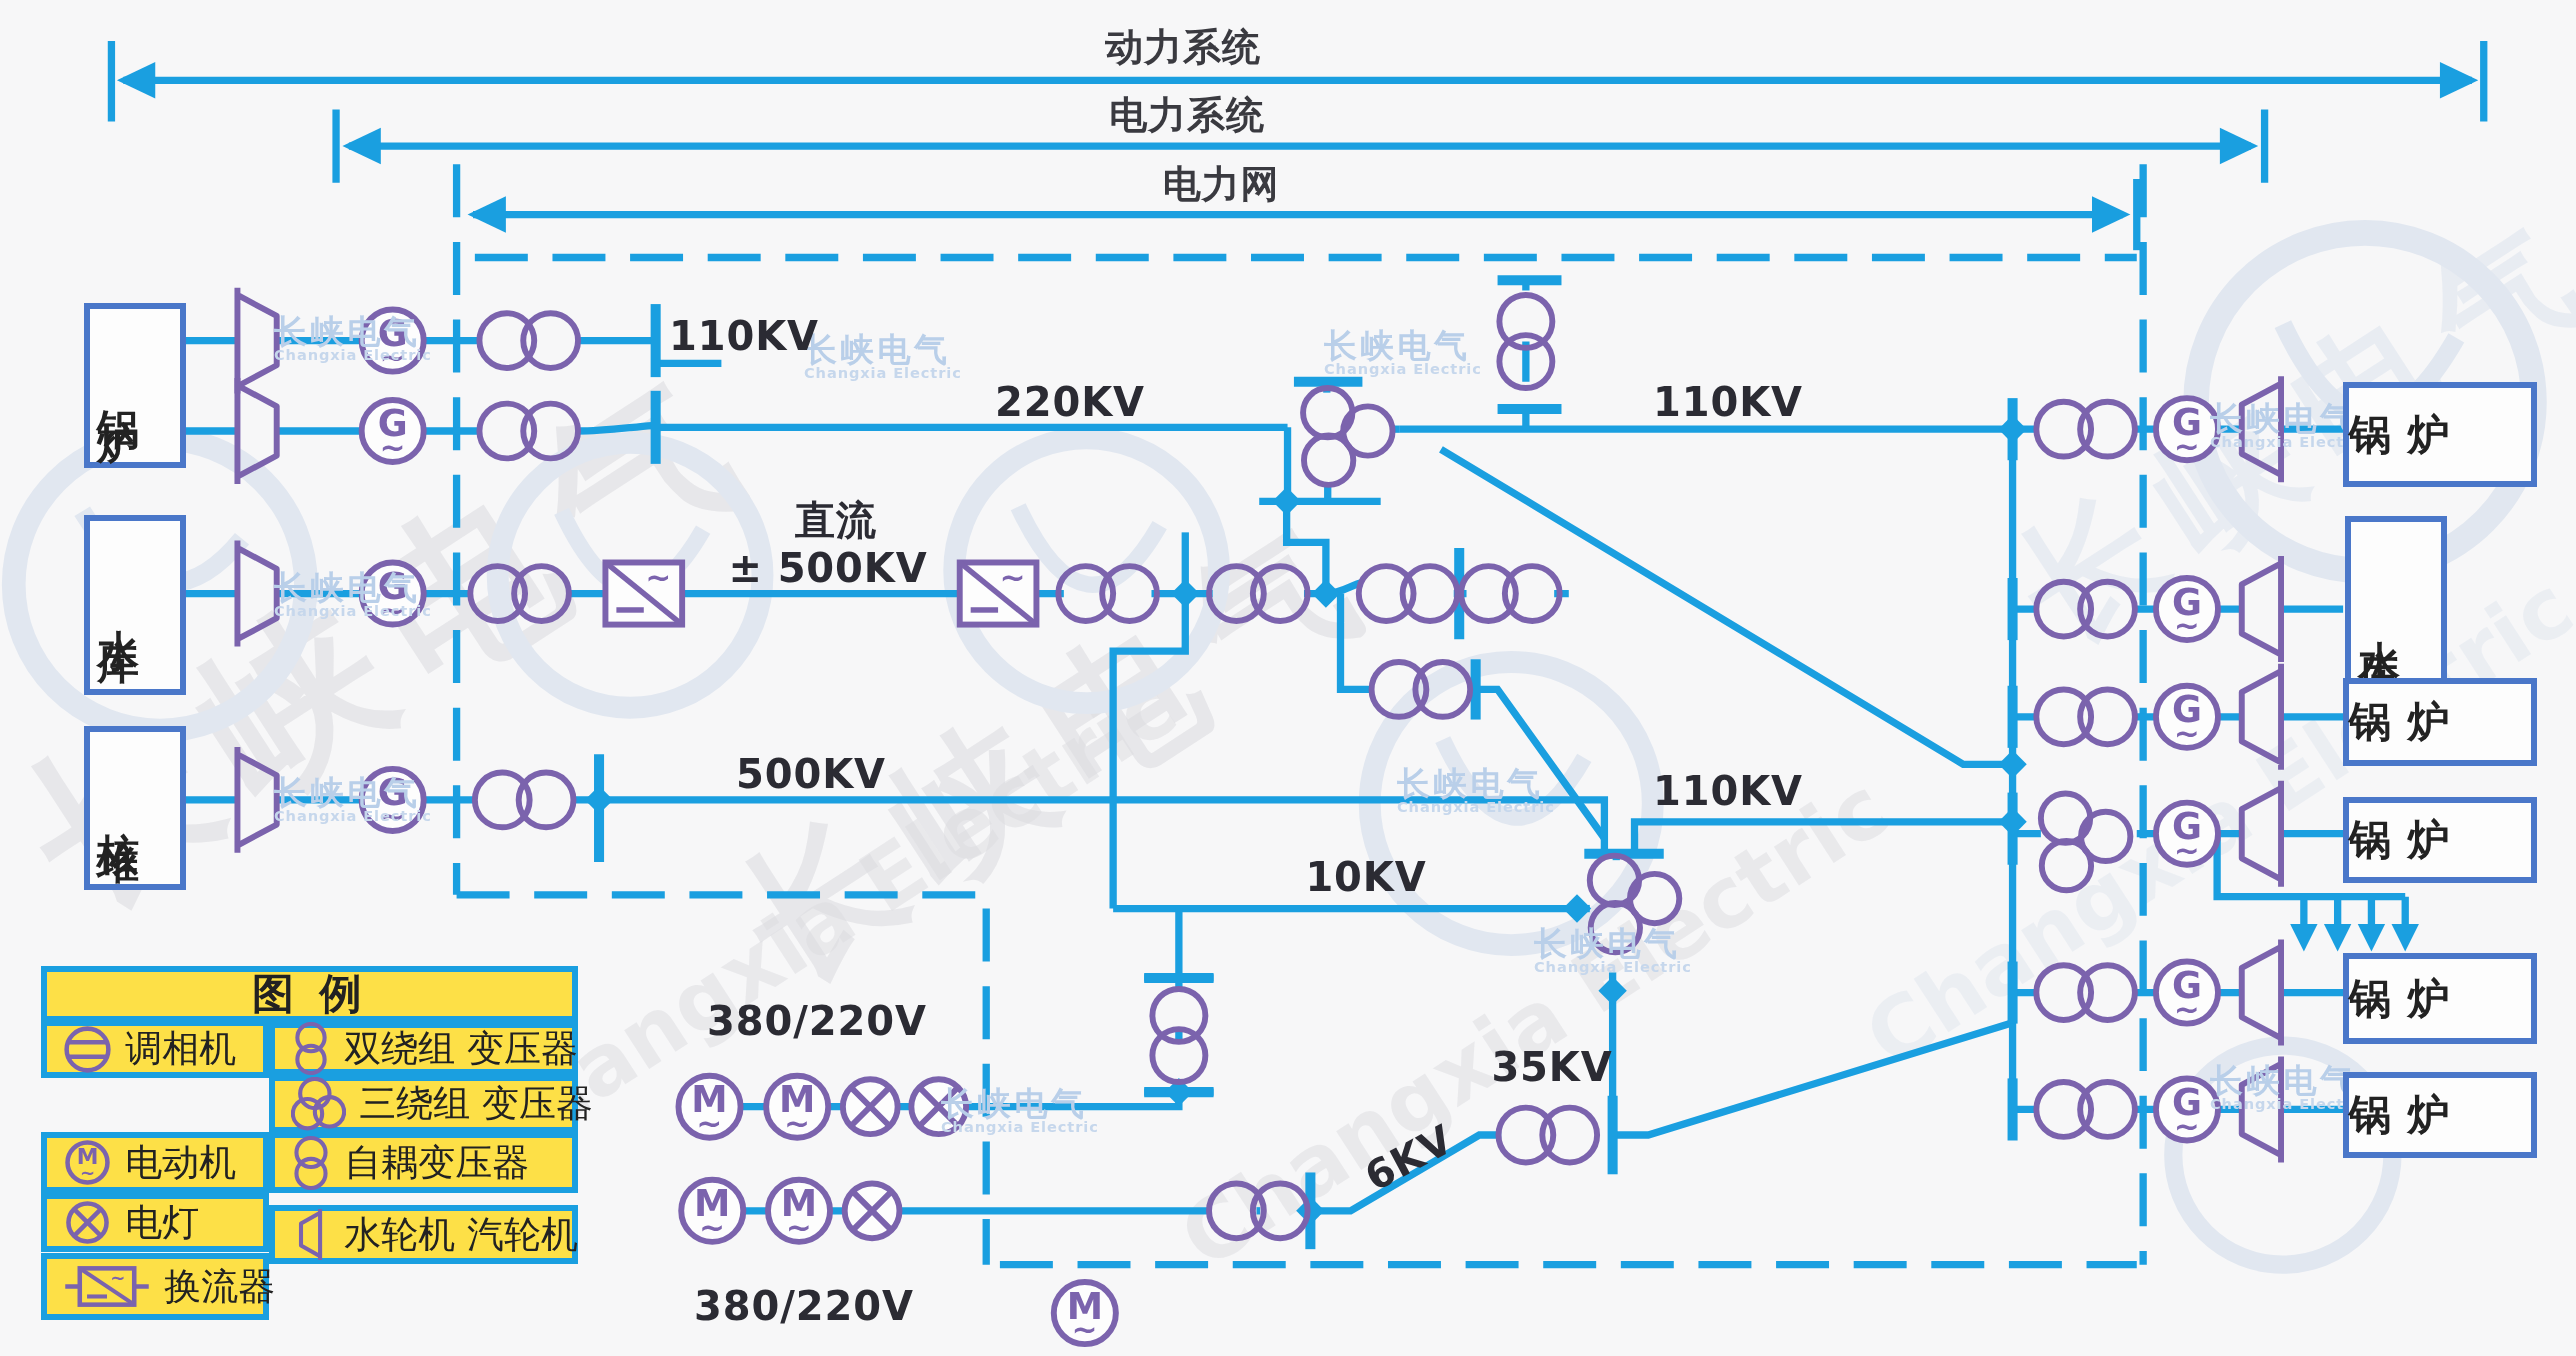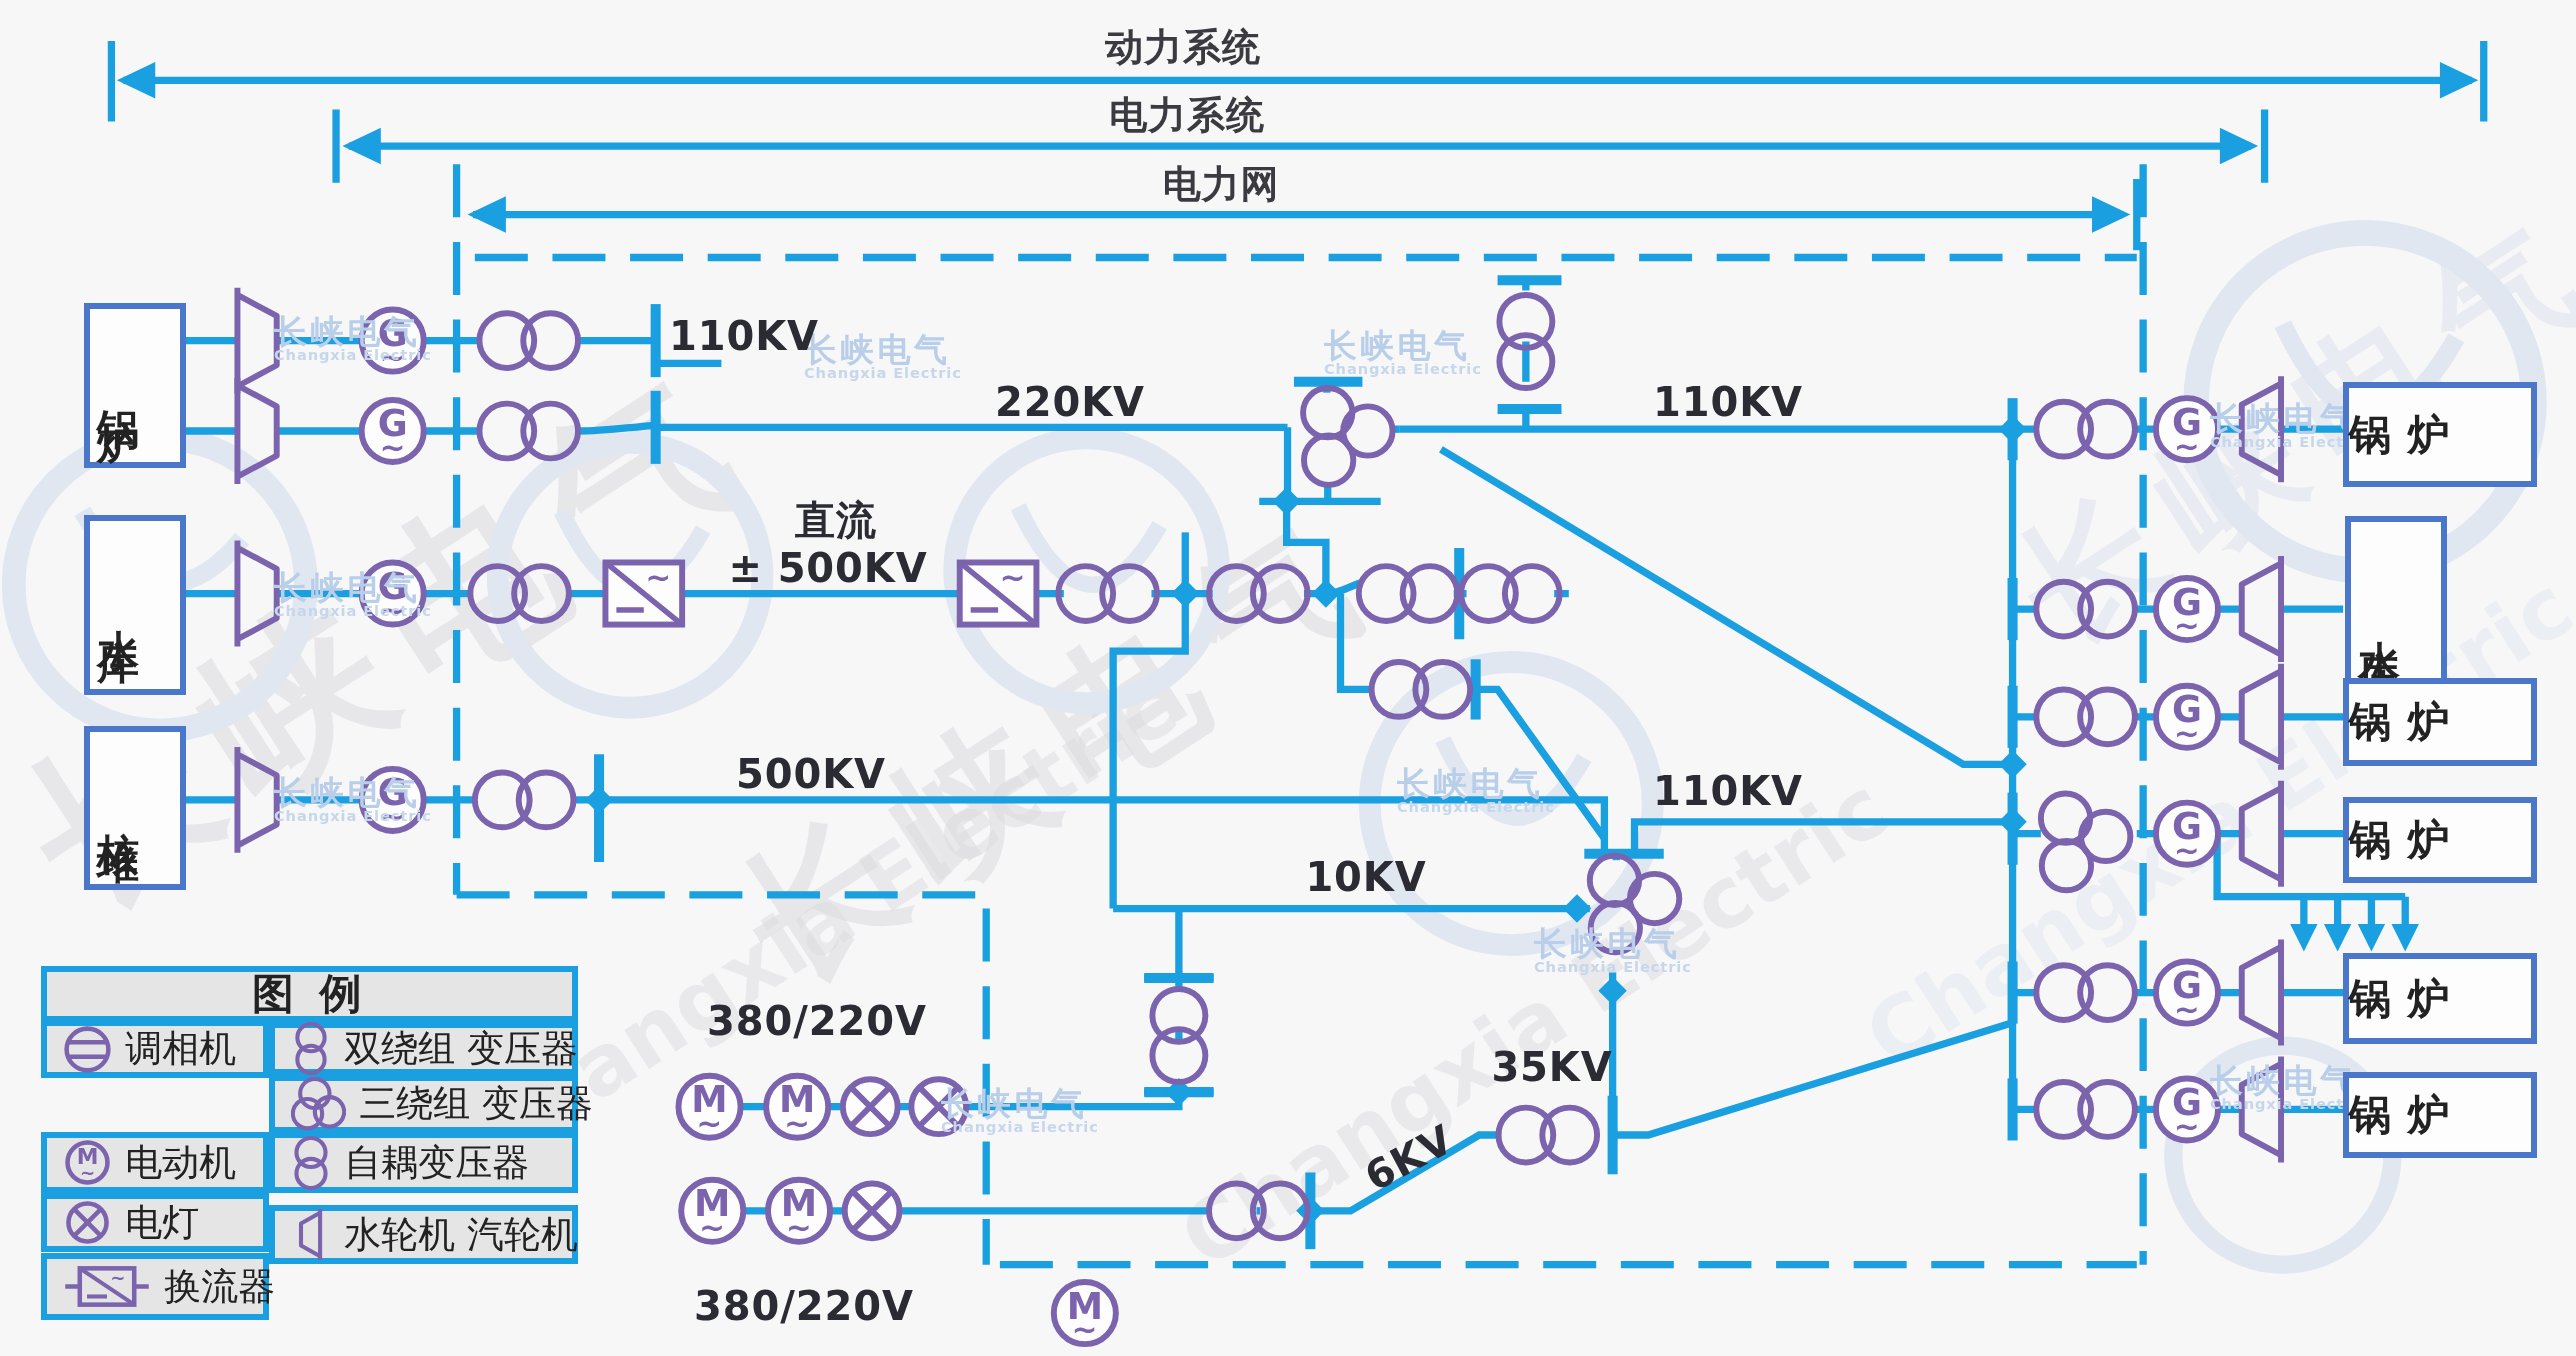--- a/index.html
+++ b/index.html
@@ -7,21 +7,21 @@
          font-family:"DejaVu Sans","Liberation Sans",sans-serif;}
   svg.main{position:absolute;left:0;top:0;}
   .lbl{position:absolute;transform:translate(-50%,-50%);color:#2b2b33;font-weight:bold;
        font-size:40px;white-space:nowrap;letter-spacing:0.9px;}
   .hlbl{font-size:38px;color:#3a3a40;}
   .rot{transform:translate(-50%,-50%) rotate(-28deg);}
   .srcbox{position:absolute;border:6.4px solid #4a77c9;background:#fdfdfd;color:#222;
           display:flex;align-items:center;justify-content:flex-start;font-weight:bold;}
   .vtext{writing-mode:vertical-rl;text-orientation:upright;letter-spacing:9px;font-size:42px;}
   .htext{font-size:42px;letter-spacing:16.4px;}
-  .legend-cell{position:absolute;border:6.4px solid #1a9fe0;background:#e5e5e5;
+  .legend-cell{position:absolute;border:6.4px solid #1a9fe0;background:#fde047;
                display:flex;align-items:center;box-sizing:border-box;}
   .legend-title{justify-content:center;font-size:42px;font-weight:bold;color:#222;letter-spacing:5.5px;}
   .legend-label{font-size:37px;font-weight:normal;color:#222;white-space:nowrap;}
   .legend-sym{flex:0 0 auto;margin-left:16.4px;margin-right:12.8px;}
   .wm{position:absolute;display:flex;align-items:center;gap:9px;pointer-events:none;}
   .wm .t1{color:#b9cfe9;font-weight:bold;font-size:33px;letter-spacing:3.7px;line-height:1;}
   .wm .t2{color:#c6d7ec;font-weight:bold;font-size:14.6px;letter-spacing:0.9px;line-height:1;}
   .wm-big-cn{position:absolute;color:#dbdbdf;font-weight:bold;font-size:178px;letter-spacing:27px;
              transform:translate(-50%,-50%) rotate(-33deg);opacity:.55;pointer-events:none;white-space:nowrap;}
   .wm-big-en{position:absolute;color:#dcdce0;font-weight:bold;font-size:84px;

